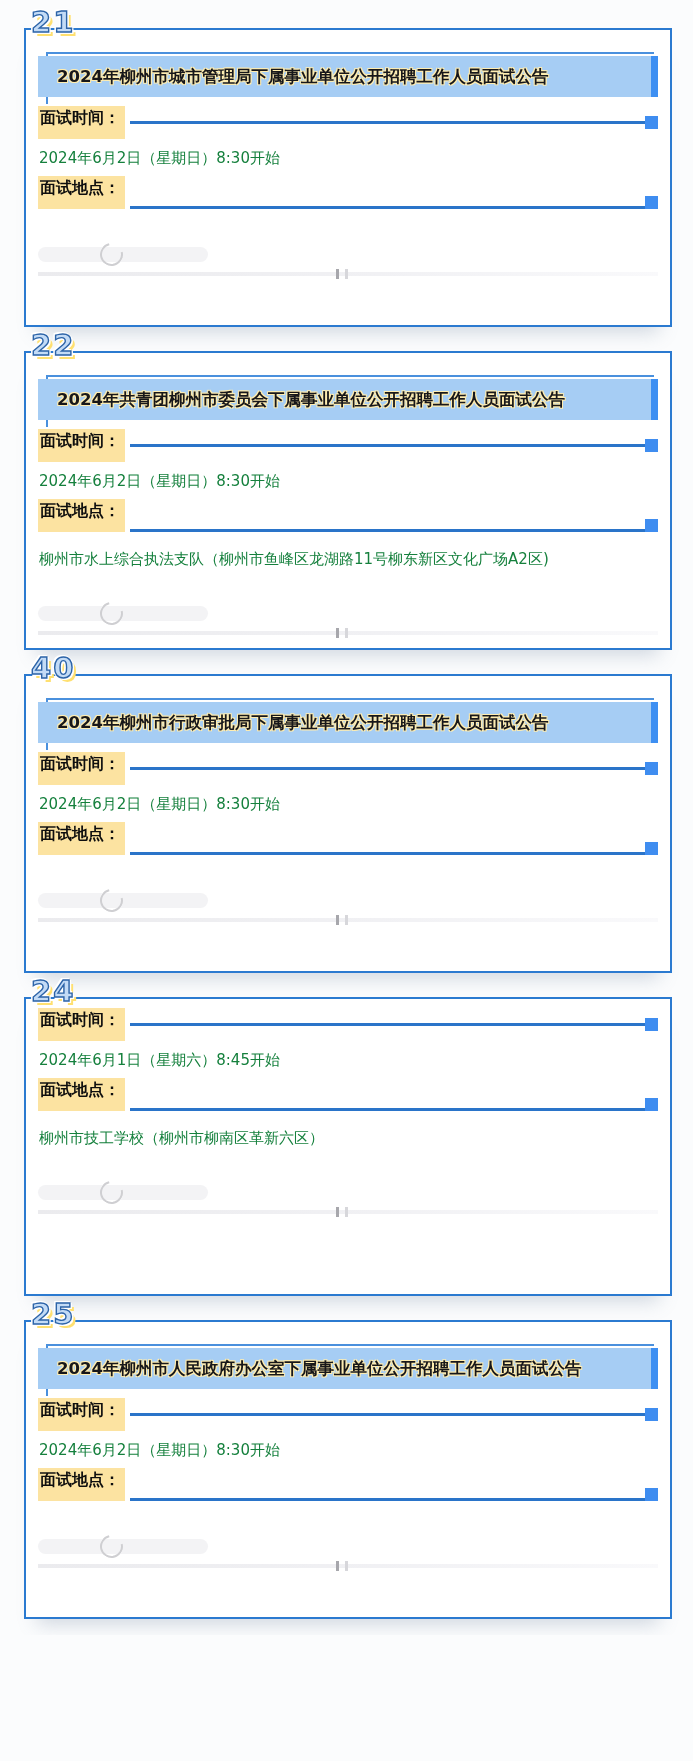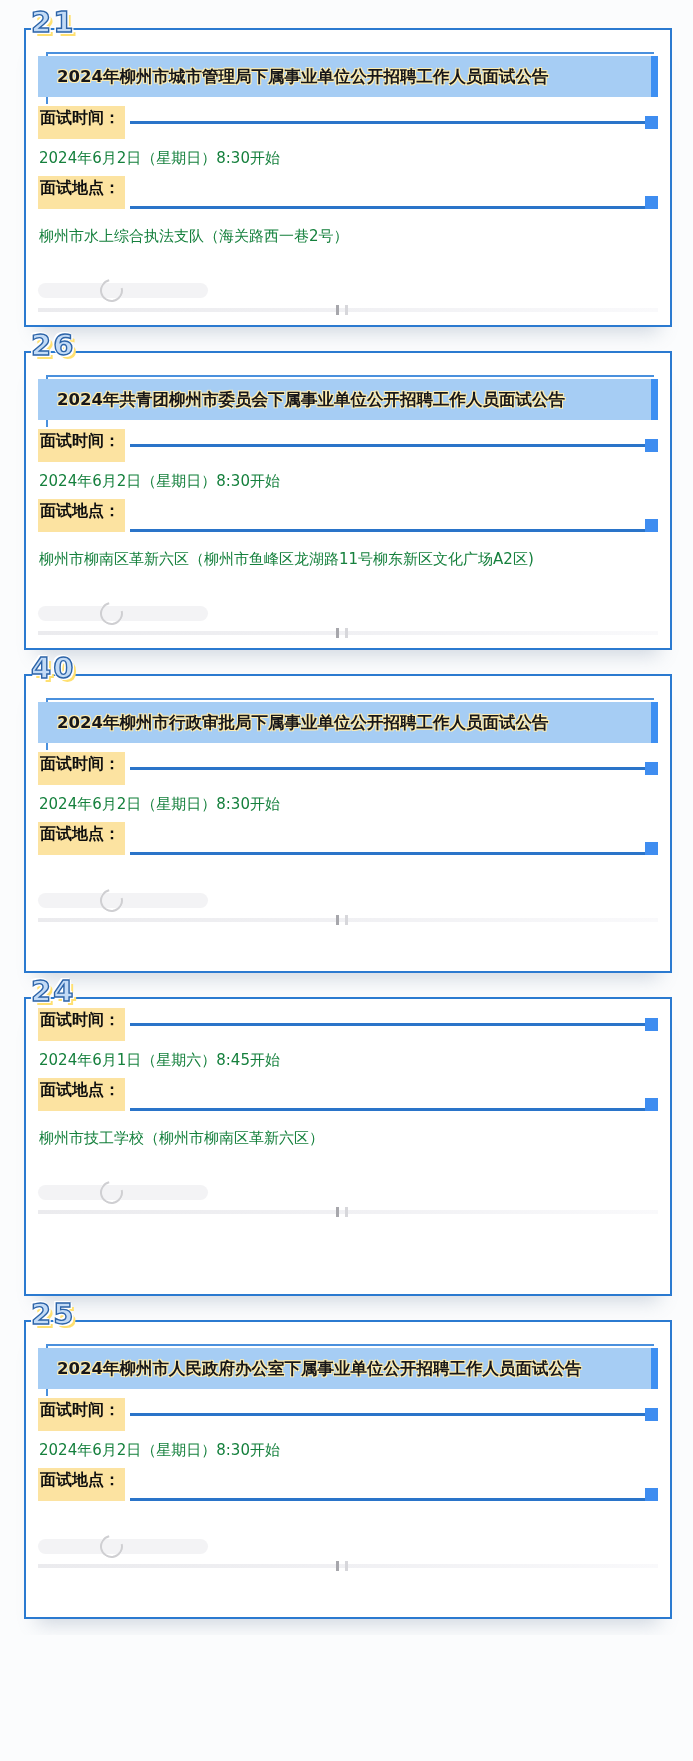--- a/index.html
+++ b/index.html
@@ -155,50 +155,49 @@
       <span class="label">面试时间：</span>
       <span class="line"></span>
       <span class="sq"></span>
     </div>
     <p class="value">2024年6月2日（星期日）8:30开始</p>
     <div class="row loc">
       <span class="label">面试地点：</span>
       <span class="line"></span>
       <span class="sq"></span>
     </div>
-    <p class="value loc">柳州市水上综合执法支队（海关路西一巷2号）</p>
-    <div class="skeleton">
-      <span class="spinner"></span>
-    </div>
-    <div class="scrubber">
-      <span class="handle">
-          <i></i>
-          <i></i>
-        </span>
-    </div>
-  </section>
-
-  <section class="card">
-    <div class="card-num">26</div>
+    <div class="skeleton">
+      <span class="spinner"></span>
+    </div>
+    <div class="scrubber">
+      <span class="handle">
+          <i></i>
+          <i></i>
+        </span>
+    </div>
+  </section>
+
+  <section class="card">
+    <div class="card-num">22</div>
     <div class="title-wrap">
       <div class="title-frame"></div>
       <h2 class="title-bar">2024年共青团柳州市委员会下属事业单位公开招聘工作人员面试公告</h2>
     </div>
     <div class="row">
       <span class="label">面试时间：</span>
       <span class="line"></span>
       <span class="sq"></span>
     </div>
     <p class="value">2024年6月2日（星期日）8:30开始</p>
     <div class="row loc">
       <span class="label">面试地点：</span>
       <span class="line"></span>
       <span class="sq"></span>
     </div>
-    <p class="value loc">柳州市柳南区革新六区（柳州市鱼峰区龙湖路11号柳东新区文化广场A2区)</p>
+    <p class="value loc">柳州市水上综合执法支队（柳州市鱼峰区龙湖路11号柳东新区文化广场A2区)</p>
     <div class="skeleton">
       <span class="spinner"></span>
     </div>
     <div class="scrubber">
       <span class="handle">
           <i></i>
           <i></i>
         </span>
     </div>
   </section>

